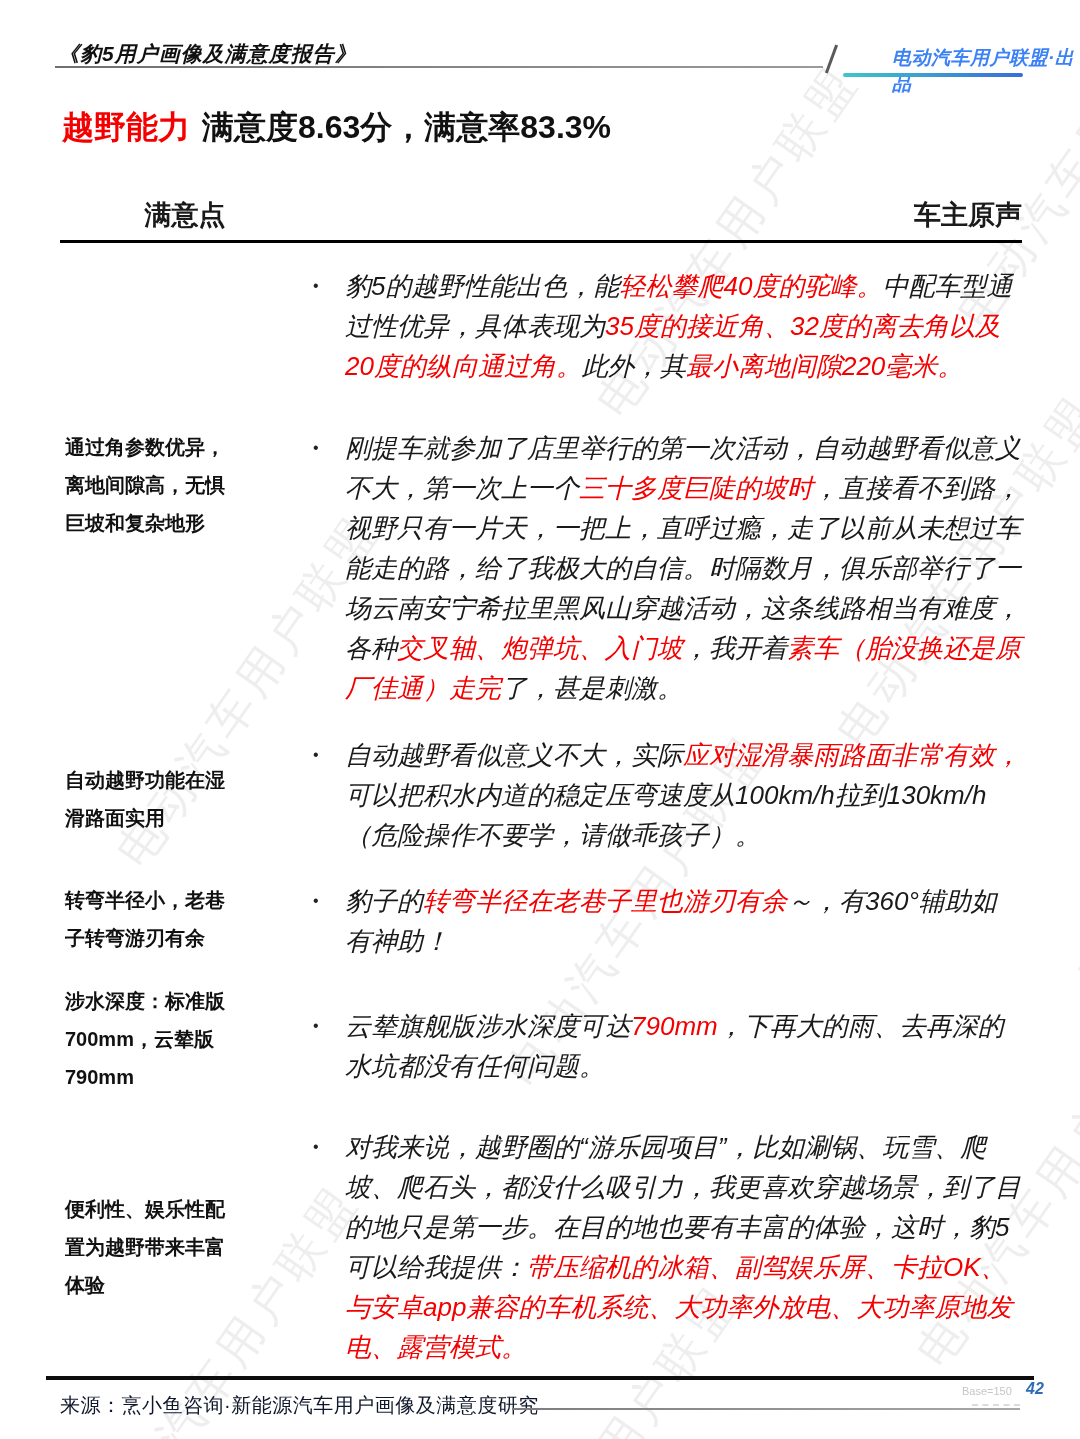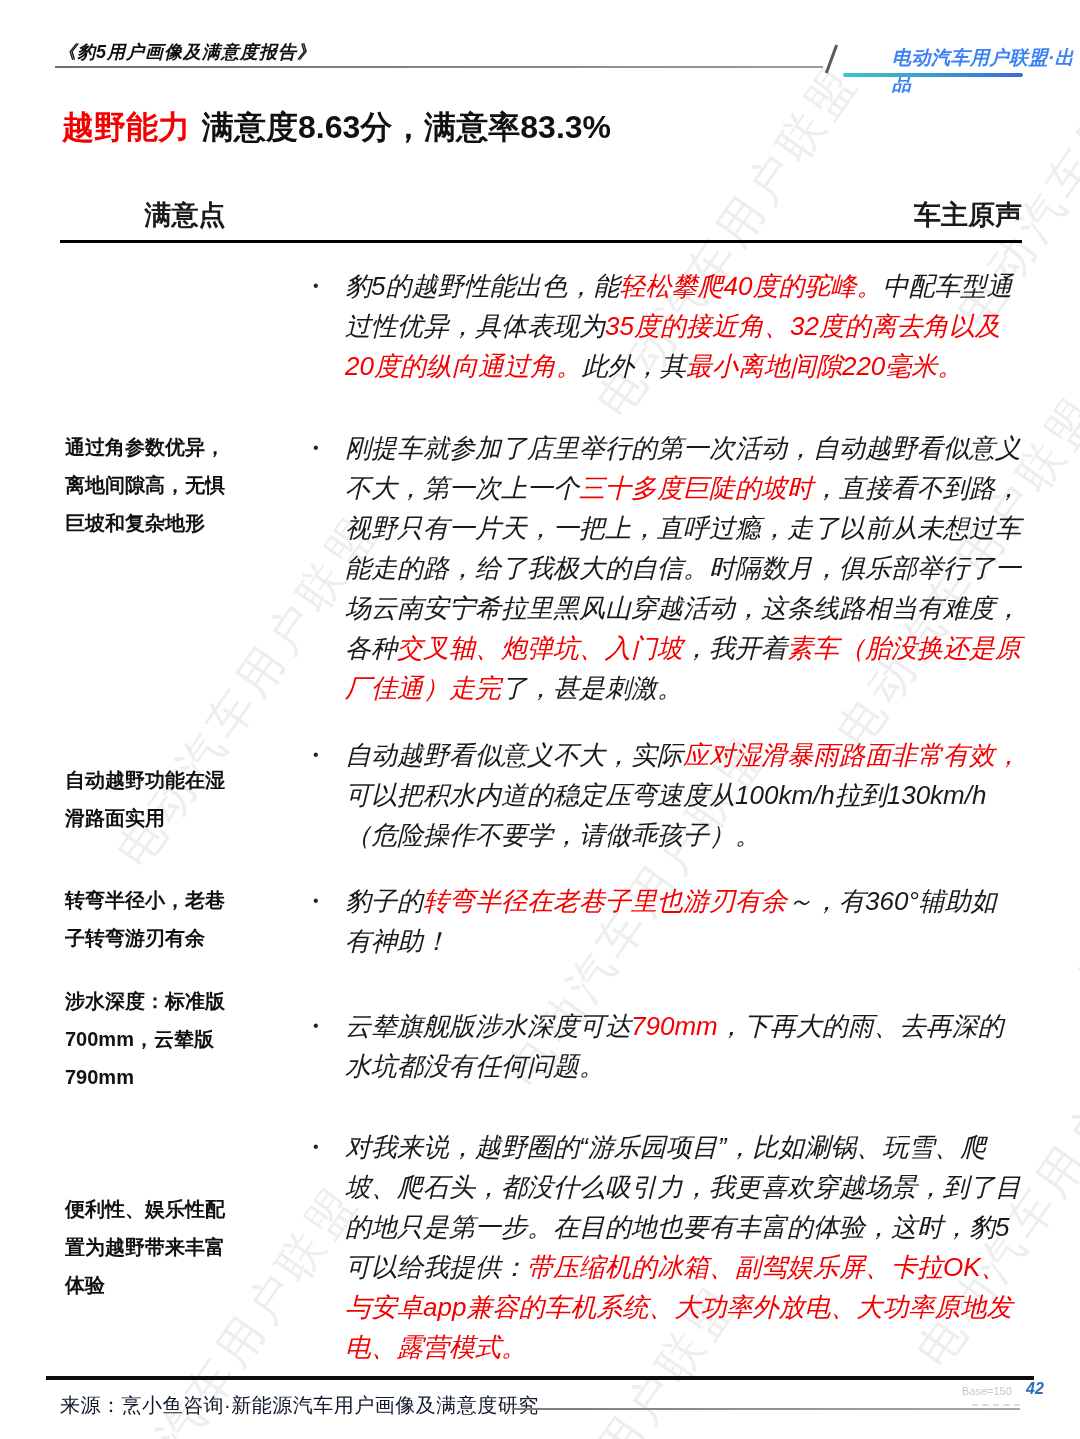--- a/index.html
+++ b/index.html
@@ -10,21 +10,21 @@
     overflow:hidden;
   }
   
   .wm {
     position:absolute; color:rgba(120,120,120,0.13); font-size:46px;
     letter-spacing:6px; white-space:nowrap; transform:rotate(-55deg);
     font-weight:400; pointer-events:none; user-select:none;
   }
   
   .report-title {
-    position:absolute; top:40px; left:58px; font-size:18px; font-weight:bold;
+    position:absolute; top:40px; left:58px; font-size:21px; font-weight:bold;
     font-style:italic; color:#111; letter-spacing:1px;
   }
   .header-divider {
     position:absolute; top:66px; left:55px; width:768px; height:2px;
     background:linear-gradient(90deg,#6f6f6f,#9a9a9a);
   }
   .header-slash {
     position:absolute; top:44px; left:830px; width:3px; height:30px;
     background:#5a5a5a; transform:rotate(20deg);
   }

